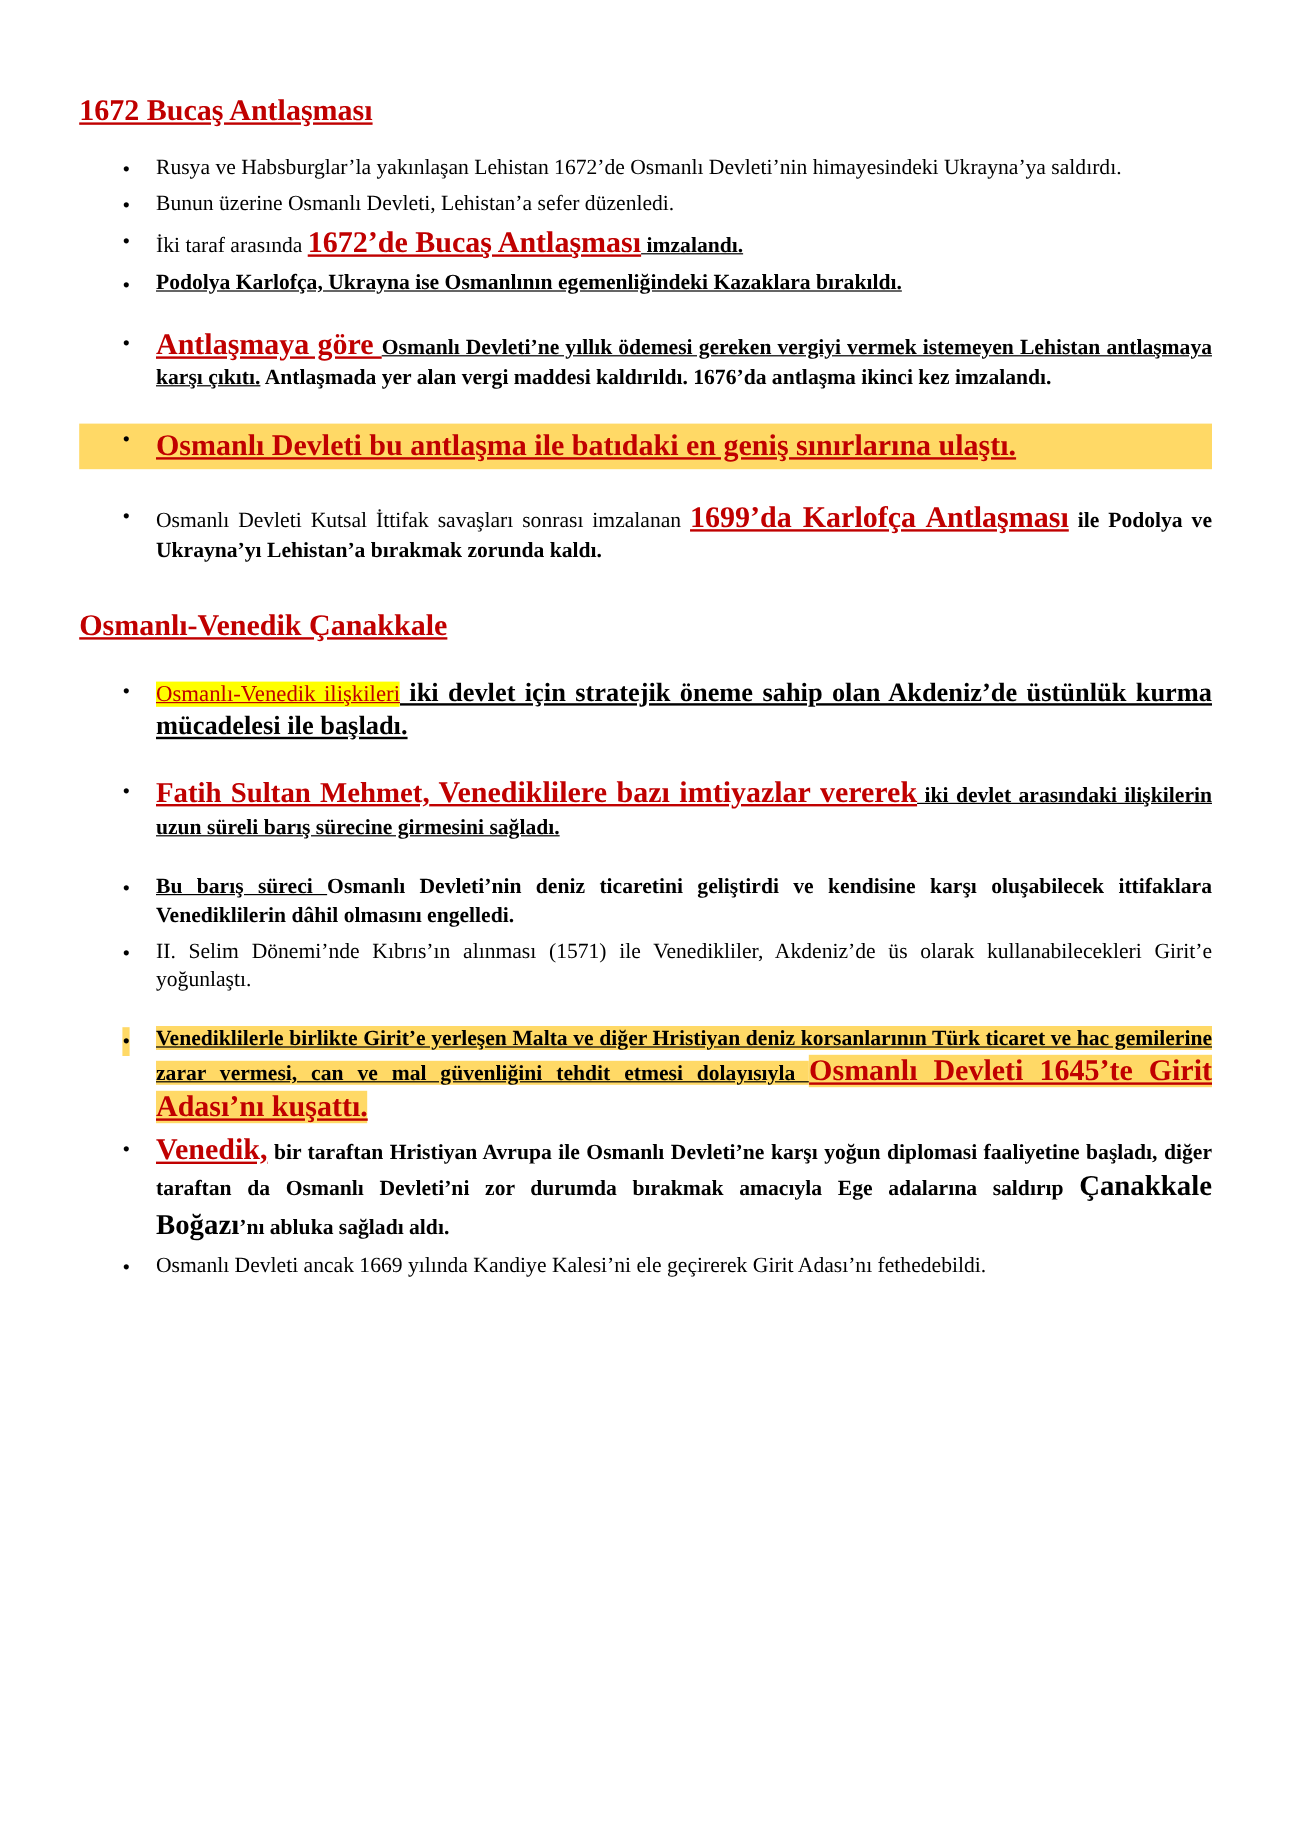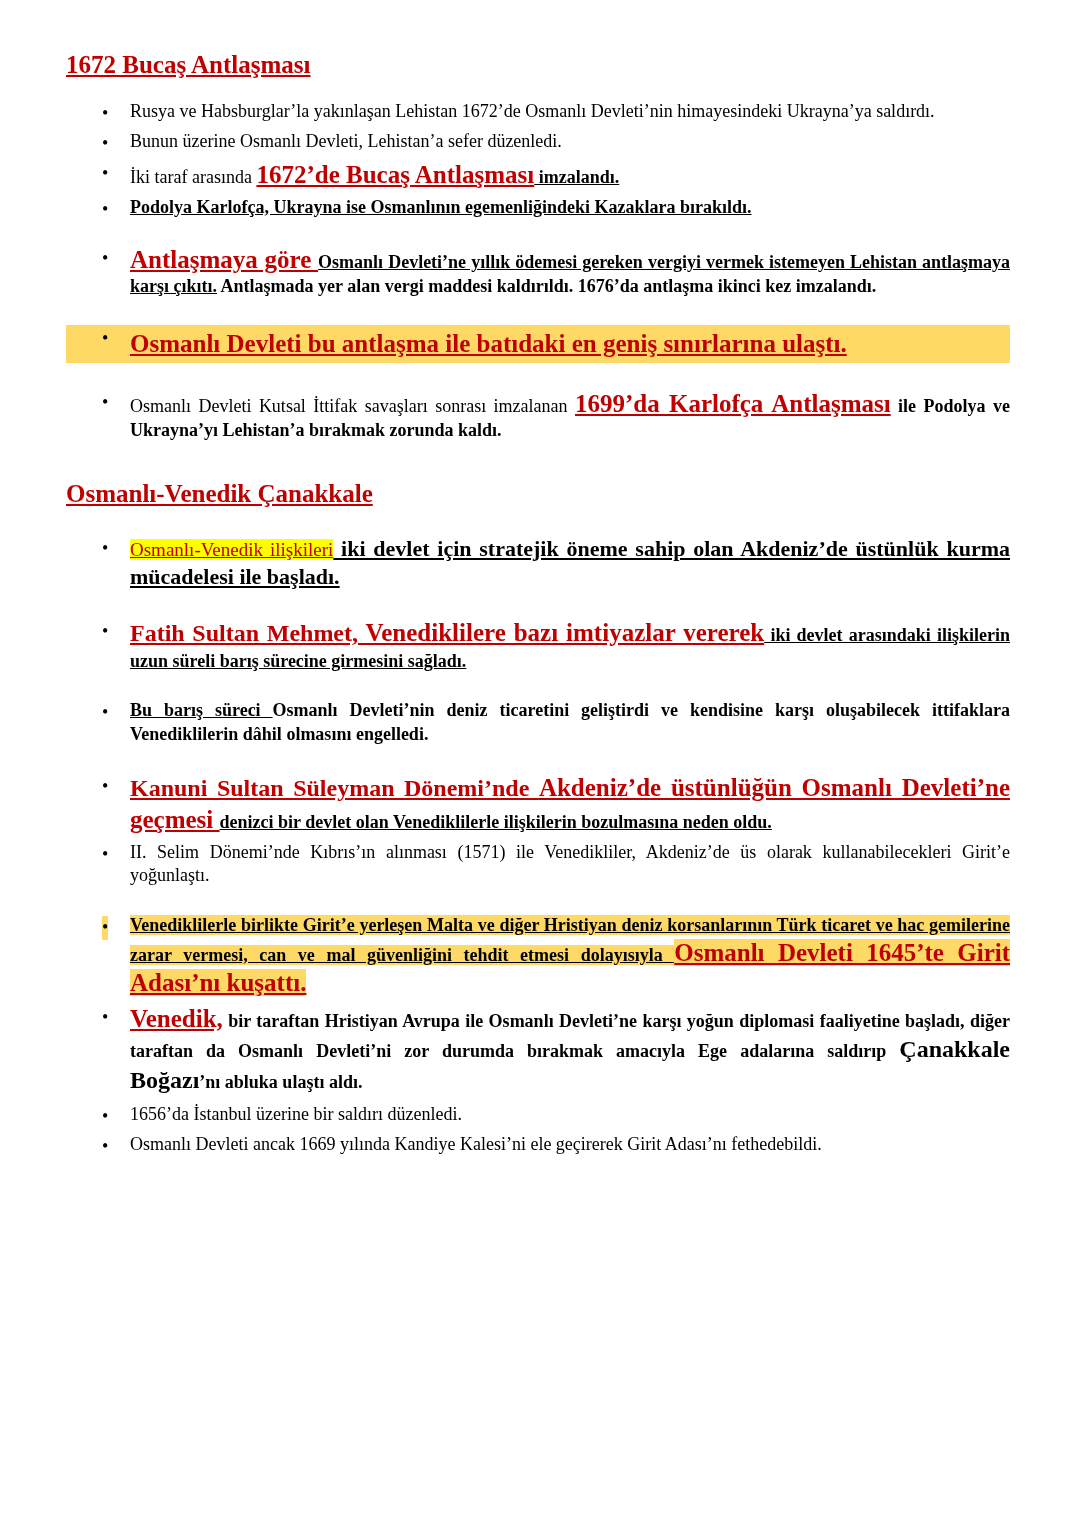--- a/index.html
+++ b/index.html
@@ -6,21 +6,21 @@
     --red:#C00000;
     --hl-orange:#FFD966;
     --hl-yellow:#FFFF00;
   }
   html,body{margin:0;padding:0;}
   body{
     width:1080px;height:1527px;overflow:hidden;background:#ffffff;
     font-family:"Liberation Serif","DejaVu Serif",serif;
     color:#000;
   }
-  .page{padding:50px 70px 0 66px;}
+  .page{padding:78px 70px 0 66px;}
   .heading{
     color:var(--red);
     font-size:25px;
     font-weight:700;
     text-decoration:underline;
     margin:36px 0 20px 0;
     line-height:1.2;
   }
   #doc > .heading:first-child{margin-top:0;}
   .bullets{list-style:none;margin:0;padding:0;}
@@ -66,23 +66,21 @@
         <li class="bullet"><span class="seg seg-bu">Podolya Karlofça, Ukrayna ise Osmanlının egemenliğindeki Kazaklara bırakıldı.</span></li>
         <li class="bullet gap"><span class="seg seg-r1">Antlaşmaya göre </span><span class="seg seg-bu">Osmanlı Devleti’ne yıllık ödemesi gereken vergiyi vermek istemeyen Lehistan antlaşmaya karşı çıkıtı.</span><span class="seg seg-b"> Antlaşmada yer alan vergi maddesi kaldırıldı. 1676’da antlaşma ikinci kez imzalandı.</span></li>
         <li class="bullet gap hl-bar"><span class="seg seg-r1">Osmanlı Devleti bu antlaşma ile batıdaki en geniş sınırlarına ulaştı.</span></li>
         <li class="bullet gap"><span class="seg seg-n">Osmanlı Devleti Kutsal İttifak savaşları sonrası imzalanan </span><span class="seg seg-r1">1699’da Karlofça Antlaşması</span><span class="seg seg-b"> ile Podolya ve Ukrayna’yı Lehistan’a bırakmak zorunda kaldı.</span></li>
       </ul>
       <h2 class="heading">Osmanlı-Venedik Çanakkale</h2>
       <ul class="bullets">
         <li class="bullet gap"><span class="seg seg-ry">Osmanlı-Venedik ilişkileri</span><span class="seg seg-bb"> iki devlet için stratejik öneme sahip olan Akdeniz’de üstünlük kurma mücadelesi ile başladı.</span></li>
         <li class="bullet gap"><span class="seg seg-r2">Fatih Sultan Mehmet,</span><span class="seg seg-r1"> Venediklilere bazı imtiyazlar vererek</span><span class="seg seg-bu"> iki devlet arasındaki ilişkilerin uzun süreli barış sürecine girmesini sağladı.</span></li>
         <li class="bullet gap"><span class="seg seg-bu">Bu barış süreci </span><span class="seg seg-b">Osmanlı Devleti’nin deniz ticaretini geliştirdi ve kendisine karşı oluşabilecek ittifaklara Venediklilerin dâhil olmasını engelledi.</span></li>
-        <li class="bullet gap"><span class="seg seg-r2">Kanuni Sultan Süleyman Dönemi’nde </span><span class="seg seg-r1">Akdeniz’de üstünlüğün Osmanlı Devleti’ne geçmesi </span><span class="seg seg-bu">denizci bir devlet olan Venediklilerle ilişkilerin bozulmasına neden oldu.</span></li>
       </ul>
       <ul class="bullets">
         <li class="bullet"><span class="seg seg-n">II. Selim Dönemi’nde Kıbrıs’ın alınması (1571) ile Venedikliler, Akdeniz’de üs olarak kullanabilecekleri Girit’e yoğunlaştı.</span></li>
         <li class="bullet gap hl-inline"><span class="seg seg-bu">Venediklilerle birlikte Girit’e yerleşen Malta ve diğer Hristiyan deniz korsanlarının Türk ticaret ve hac gemilerine zarar vermesi, can ve mal güvenliğini tehdit etmesi dolayısıyla </span><span class="seg seg-r1">Osmanlı Devleti 1645’te Girit Adası’nı kuşattı.</span></li>
-        <li class="bullet"><span class="seg seg-r1">Venedik,</span><span class="seg seg-b"> bir taraftan Hristiyan Avrupa ile Osmanlı Devleti’ne karşı yoğun diplomasi faaliyetine başladı, diğer taraftan da Osmanlı Devleti’ni zor durumda bırakmak amacıyla Ege adalarına saldırıp </span><span class="seg seg-bb2">Çanakkale Boğazı</span><span class="seg seg-b">’nı abluka ulaştı aldı.</span></li>
-        <li class="bullet"><span class="seg seg-n">1656’da İstanbul üzerine bir saldırı düzenledi.</span></li>
+        <li class="bullet"><span class="seg seg-r1">Venedik,</span><span class="seg seg-b"> bir taraftan Hristiyan Avrupa ile Osmanlı Devleti’ne karşı yoğun diplomasi faaliyetine başladı, diğer taraftan da Osmanlı Devleti’ni zor durumda bırakmak amacıyla Ege adalarına saldırıp </span><span class="seg seg-bb2">Çanakkale Boğazı</span><span class="seg seg-b">’nı abluka sağladı aldı.</span></li>
         <li class="bullet"><span class="seg seg-n">Osmanlı Devleti ancak 1669 yılında Kandiye Kalesi’ni ele geçirerek Girit Adası’nı fethedebildi.</span></li>
       </ul>
     </div>
 </main>
 
 </body></html>

